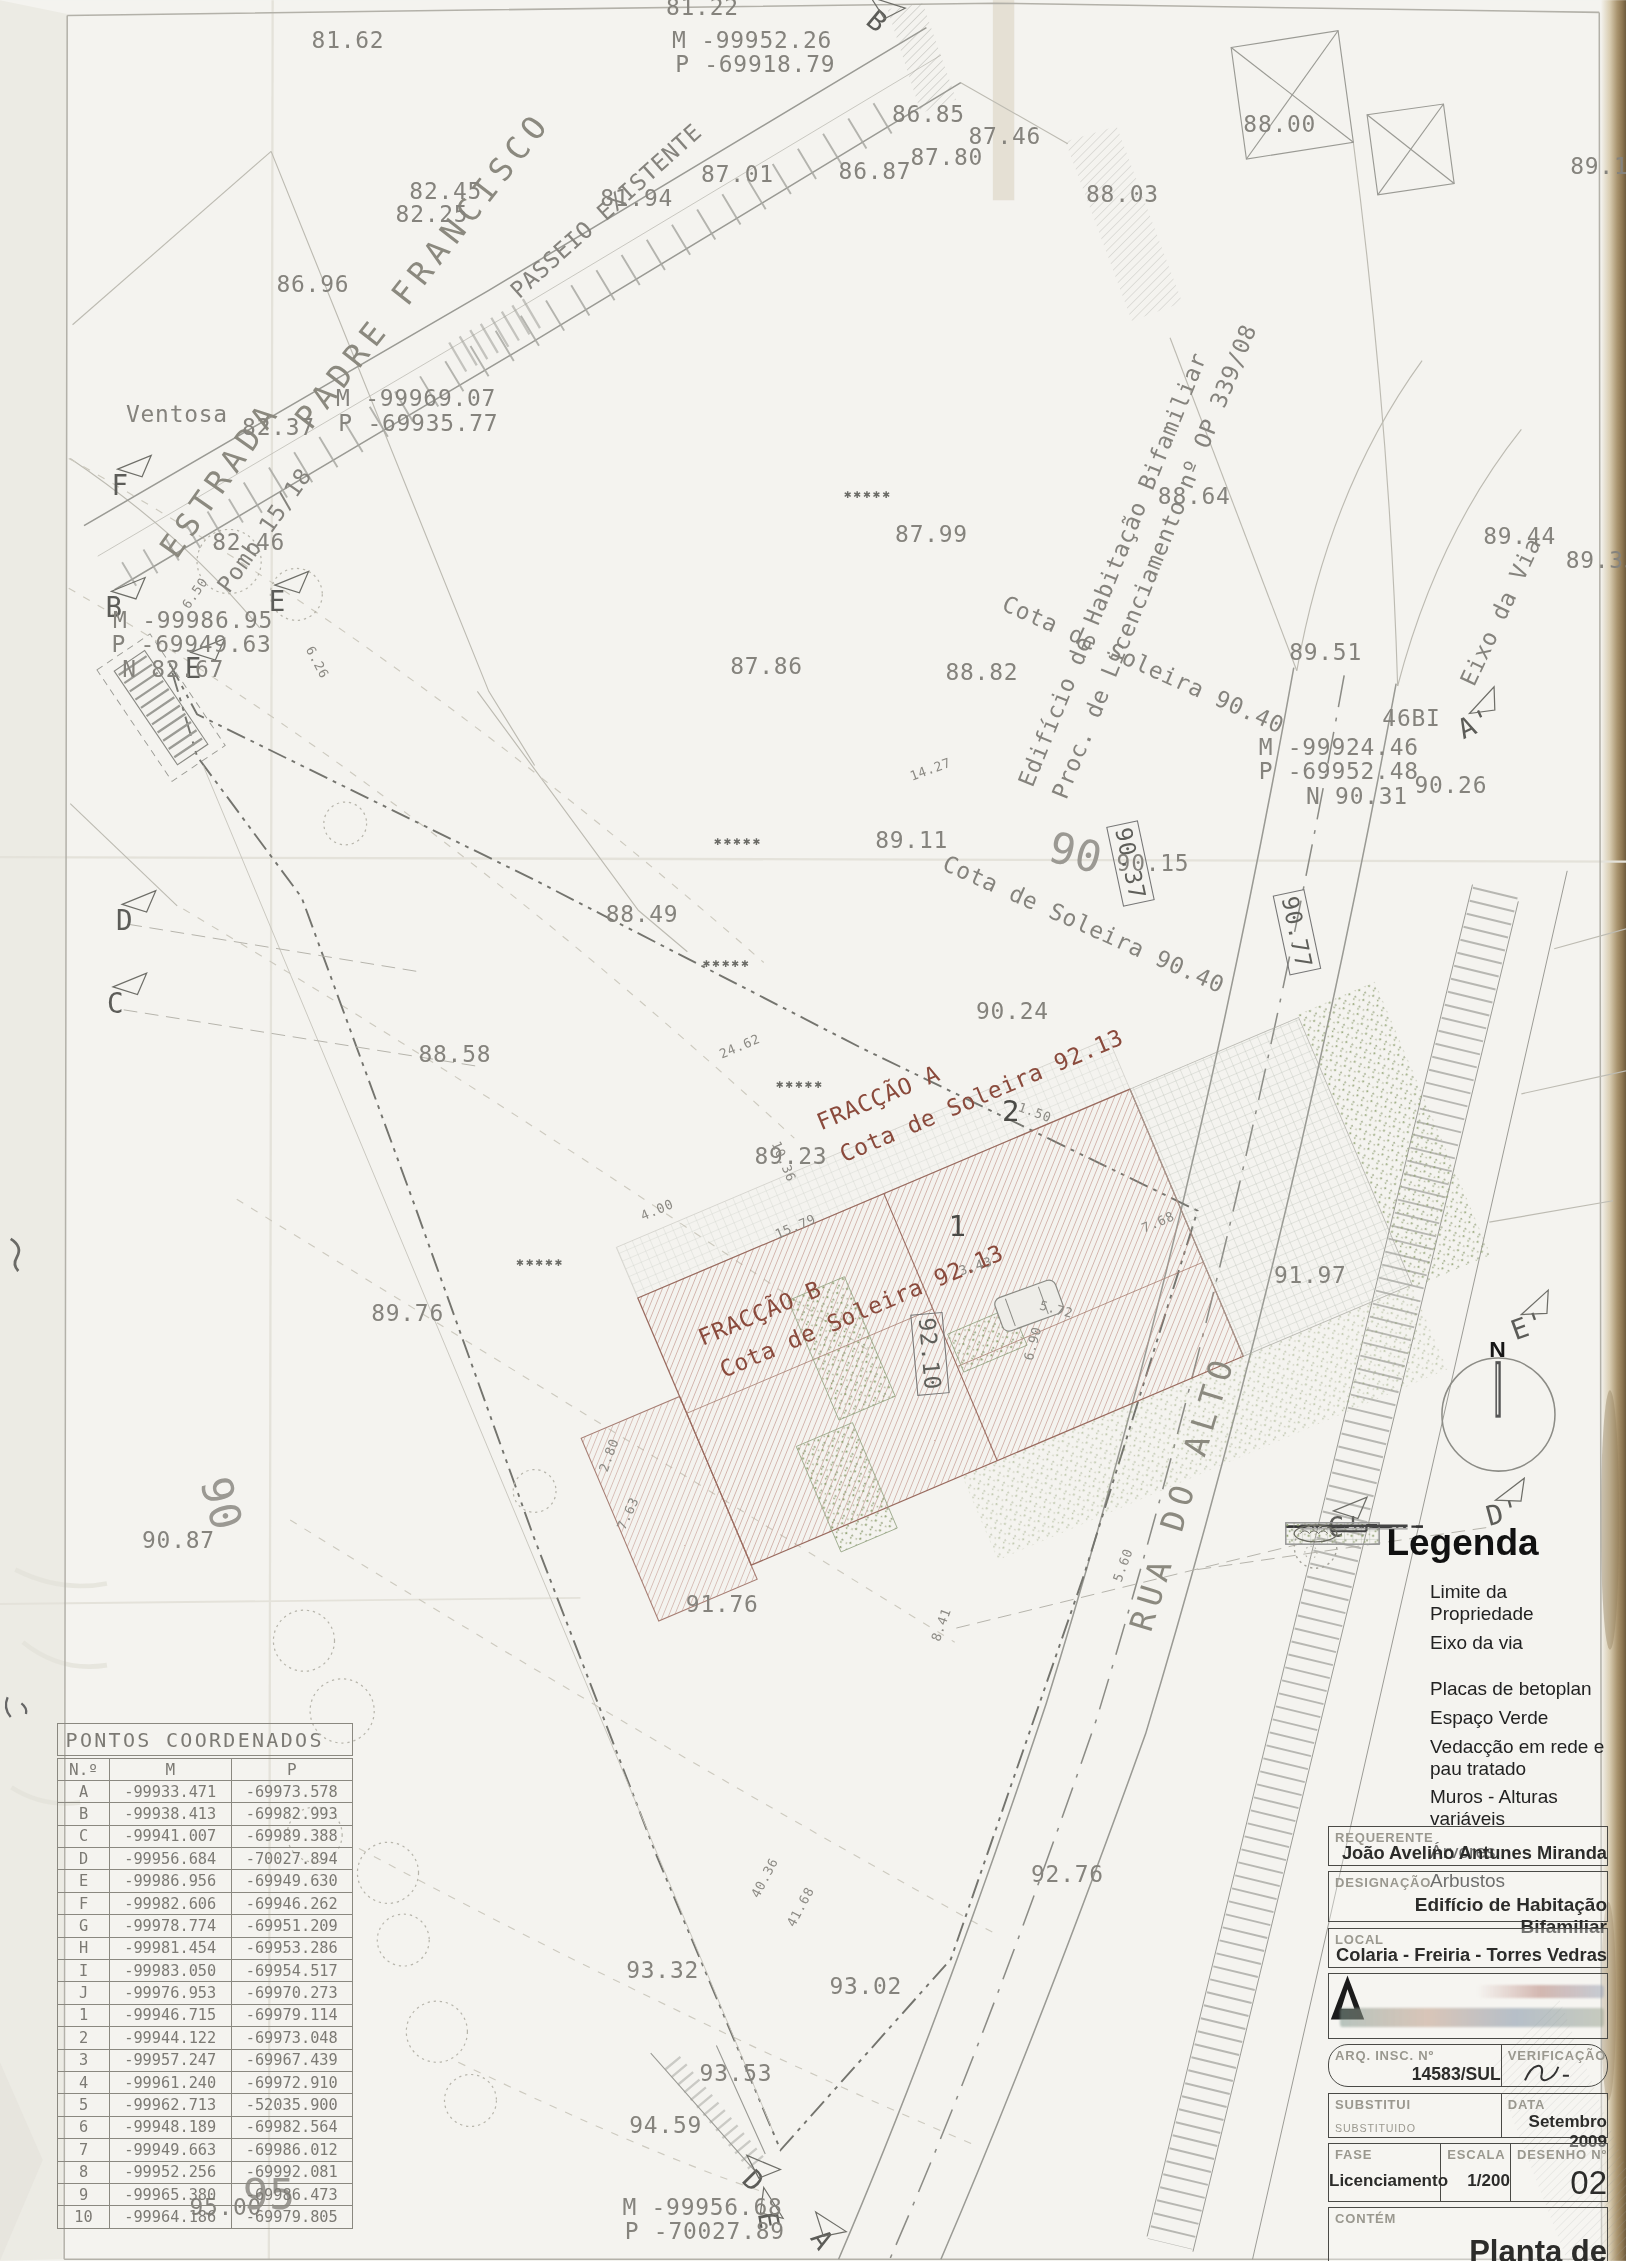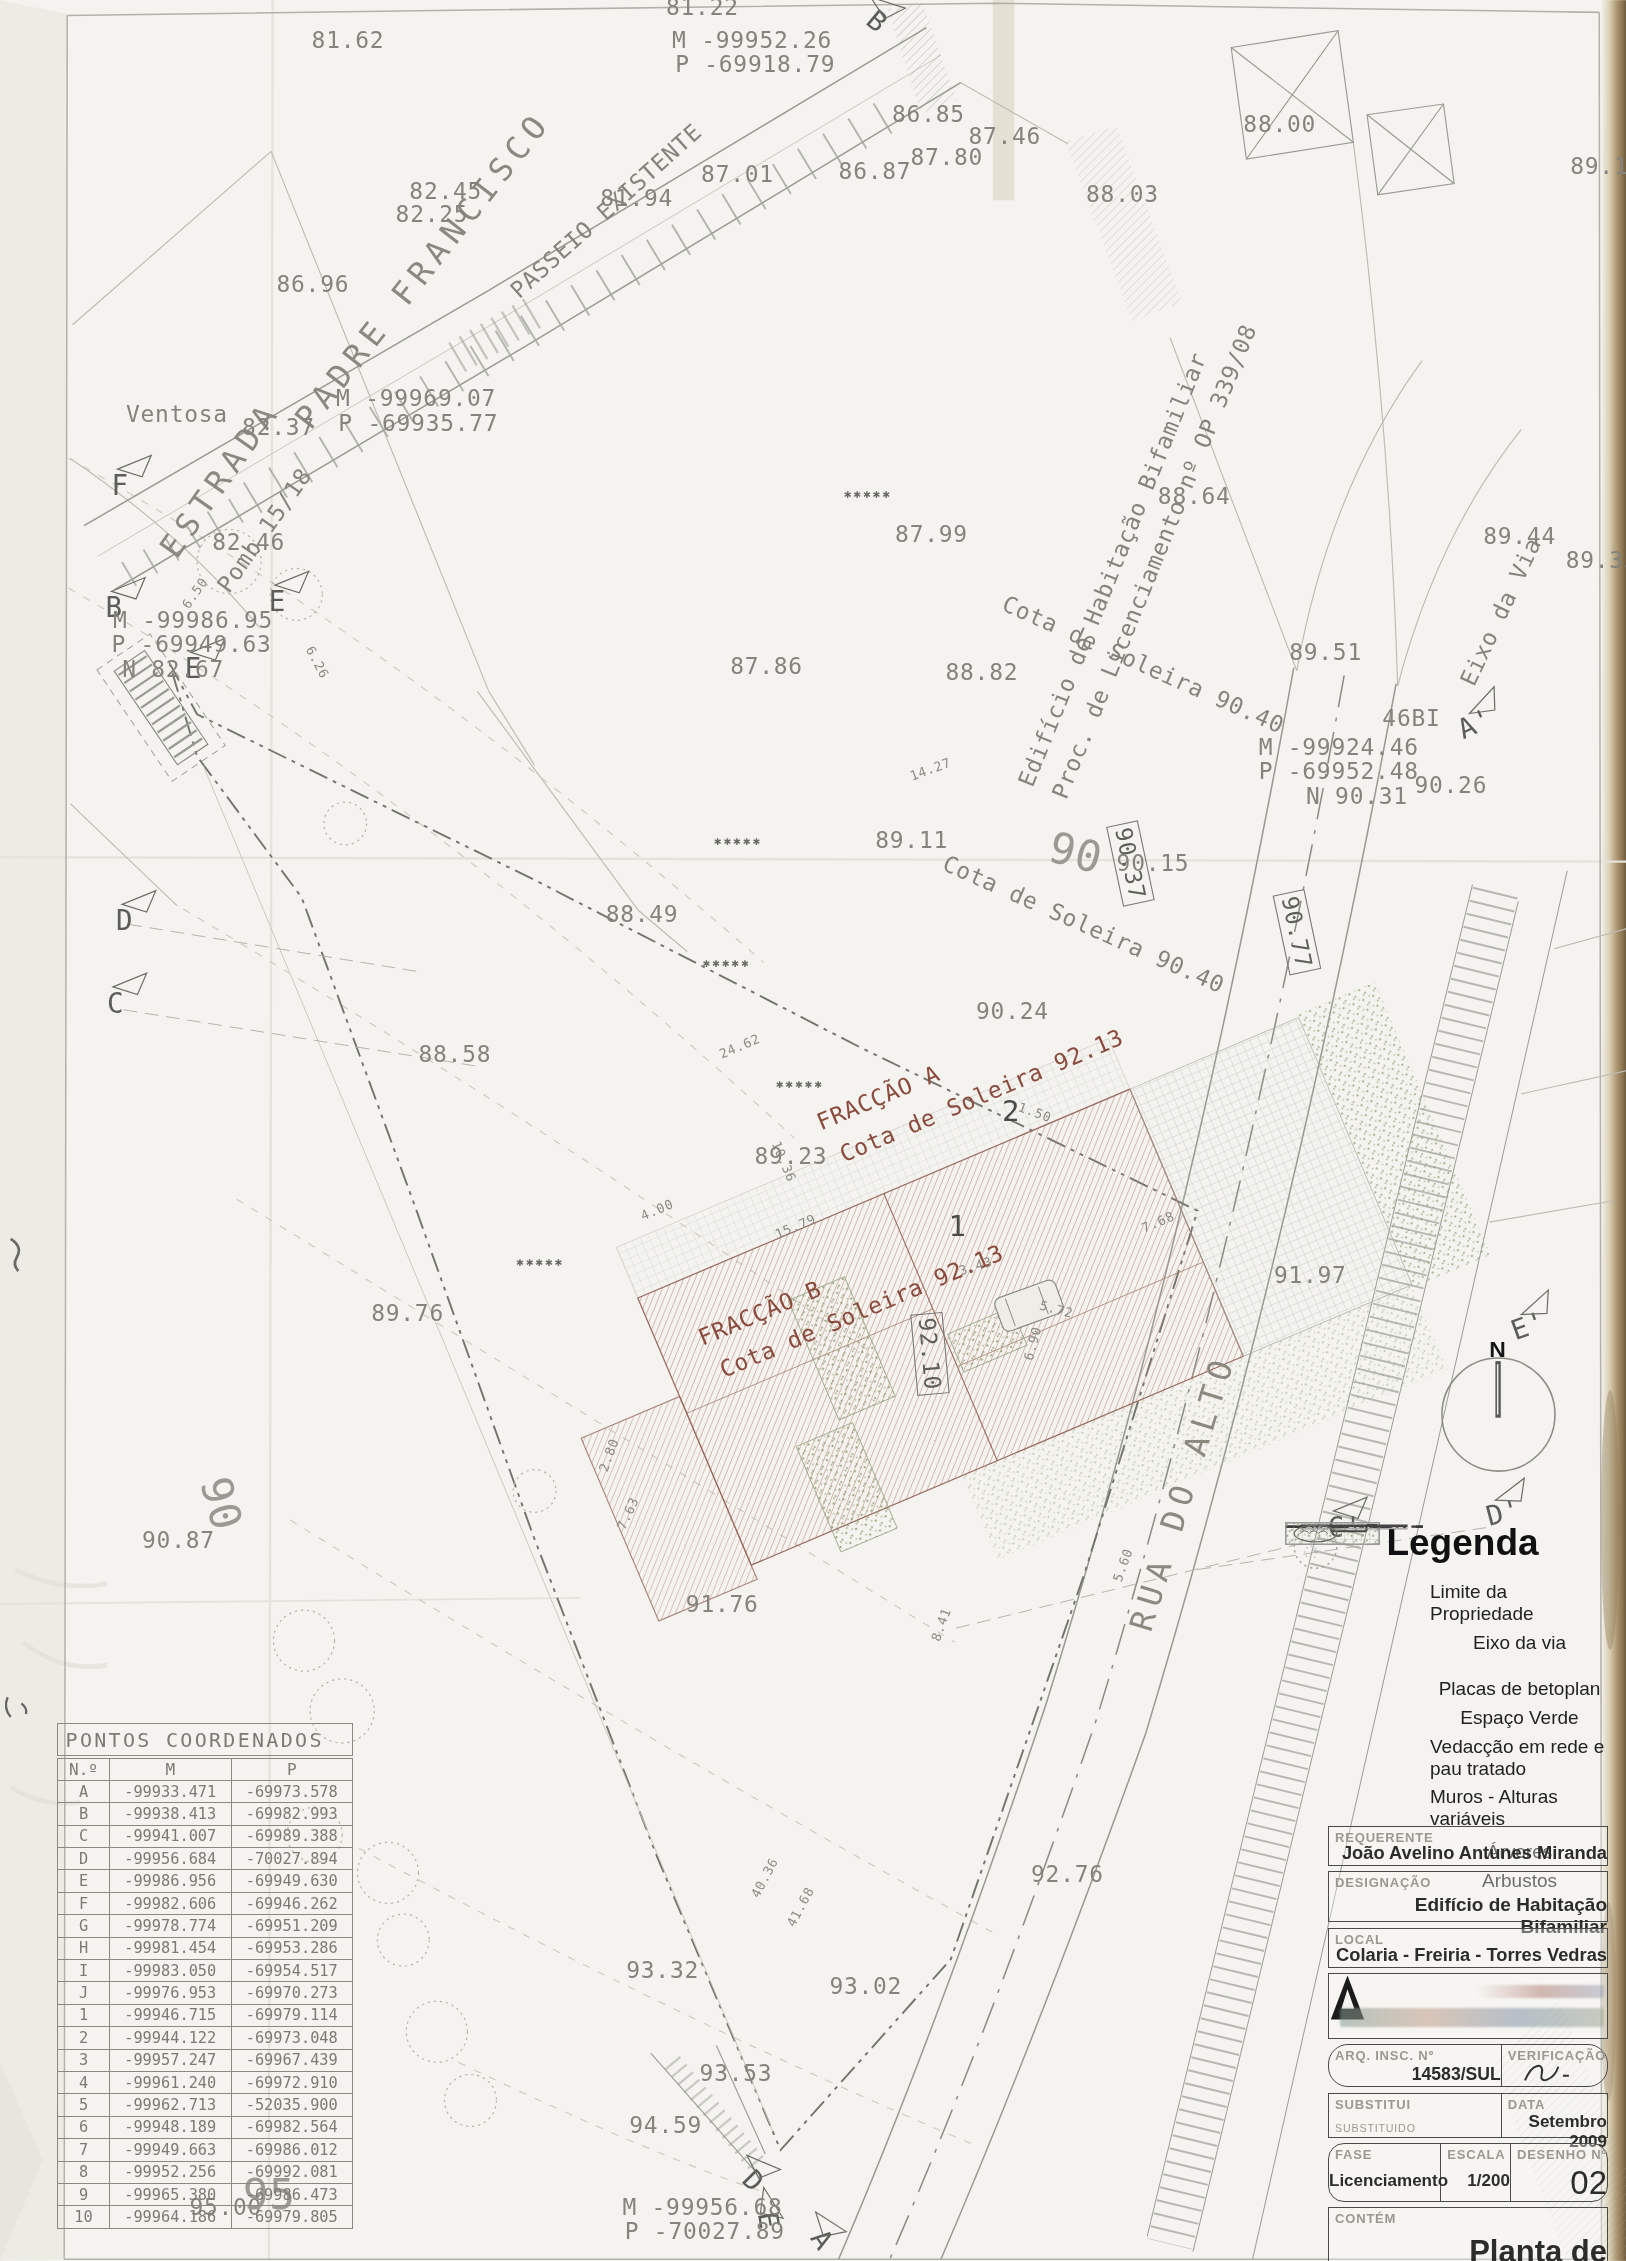--- a/index.html
+++ b/index.html
@@ -13,21 +13,21 @@
   .big{fill:#9b9993;font-size:56px;}
   .street{fill:#8b897f;font-size:42px;letter-spacing:9px;text-anchor:middle;}
   .red{fill:#8a4a3c;}
   .pt{fill:#4a4a46;font-size:38px;}
   .n{fill:#161616;font-size:30px;font-weight:bold;font-family:"Liberation Sans",sans-serif;}
   .ast{fill:#6b6b66;font-size:16px;letter-spacing:3px;}
   .boxed{fill:#5f5f5a;}
   
   .legend{position:absolute;left:1285px;top:1522px;width:324px;color:#1d1d1d;}
   .legend-title{font-size:37px;font-weight:bold;text-align:center;margin:0 0 17px 31px;color:#111;}
-  .lg-row{display:flex;align-items:center;margin-bottom:6.9px;justify-content:center;}
+  .lg-row{display:flex;align-items:center;margin-bottom:6.9px;}
   .lg-swatch{width:145px;flex:0 0 145px;display:flex;justify-content:center;align-items:center;}
   .lg-label{font-size:19px;color:#222;}
   .lg-gap{height:17px;}
   
   .tblock{position:absolute;left:1328px;top:1826px;width:280px;}
   .tb-box{border:1.5px solid #4a4a46;position:relative;margin-bottom:5.3px;background:rgba(250,249,245,.35);}
   .tb-label{position:absolute;left:6.1px;top:3.1px;font-size:13px;letter-spacing:0.8px;color:#9a988f;font-weight:bold;}
   .tb-label2{position:absolute;left:6.1px;bottom:3.1px;font-size:10.7px;letter-spacing:0.8px;color:#9a988f;}
   .tb-value{width:100%;text-align:right;font-weight:bold;color:#2c2c2a;}
   .tb-row{display:flex;}
@@ -452,21 +452,21 @@
   <div class="tb-box tb-row" style="height:43px;">
     <div class="tb-cell" style="width:62%;">
       <span class="tb-label">SUBSTITUI</span>
       <span class="tb-label2">SUBSTITUIDO</span>
     </div>
     <div class="tb-cell" style="width:38%;">
       <span class="tb-label">DATA</span>
       <div class="tb-value" style="font-size:17px;margin-top:18.3px;">Setembro 2009</div>
     </div>
   </div>
-  <div class="tb-box tb-row" style="height:57px;border-radius:16px;">
+  <div class="tb-box tb-row" style="height:57px;">
     <div class="tb-cell" style="width:40%;">
       <span class="tb-label">FASE</span>
       <div class="tb-value" style="font-size:17px;margin-top:27.5px;">Licenciamento</div>
     </div>
     <div class="tb-cell" style="width:25%;">
       <span class="tb-label">ESCALA</span>
       <div class="tb-value" style="font-size:17px;margin-top:27.5px;">1/200</div>
     </div>
     <div class="tb-cell" style="width:35%;">
       <span class="tb-label">DESENHO Nº</span>

